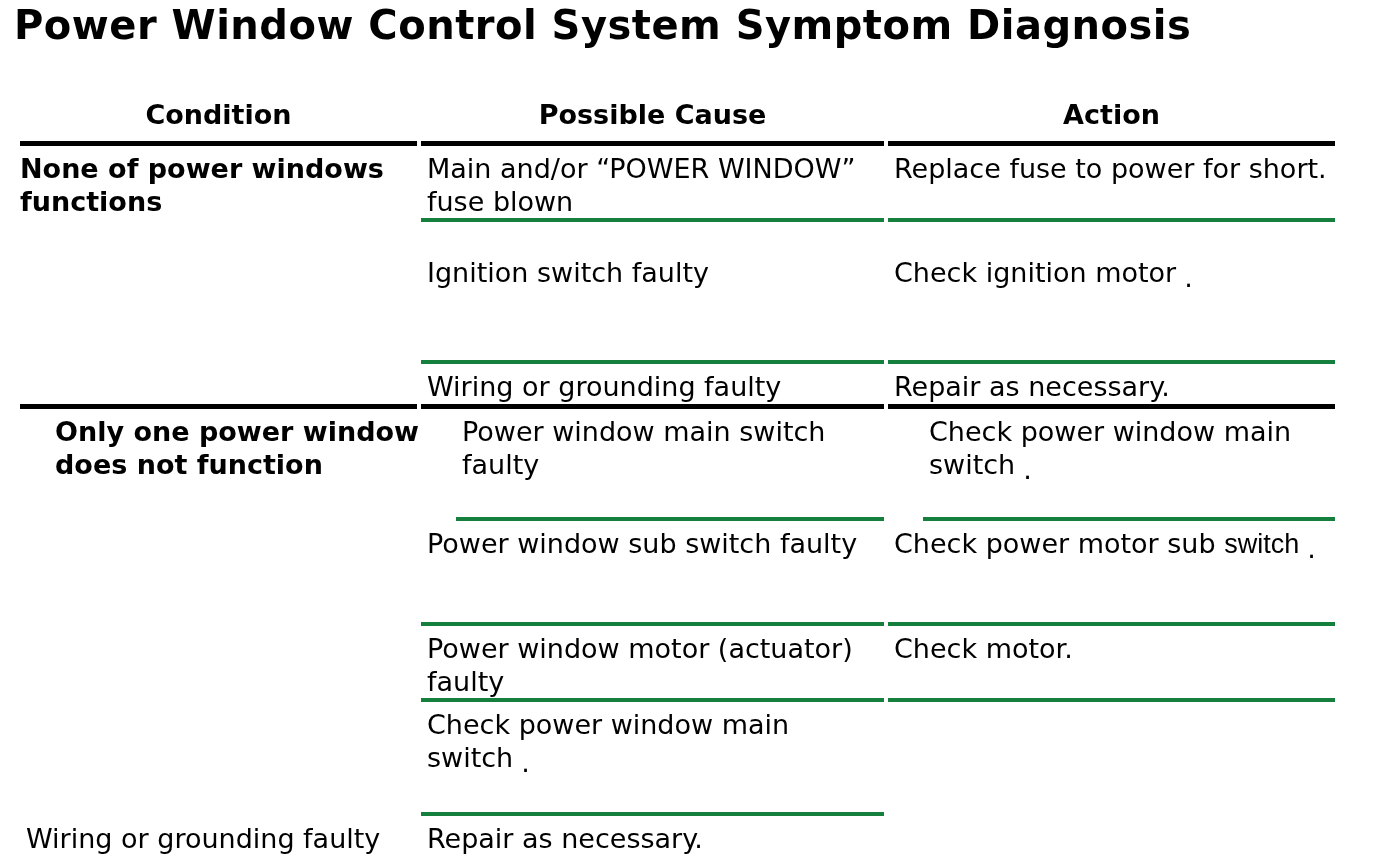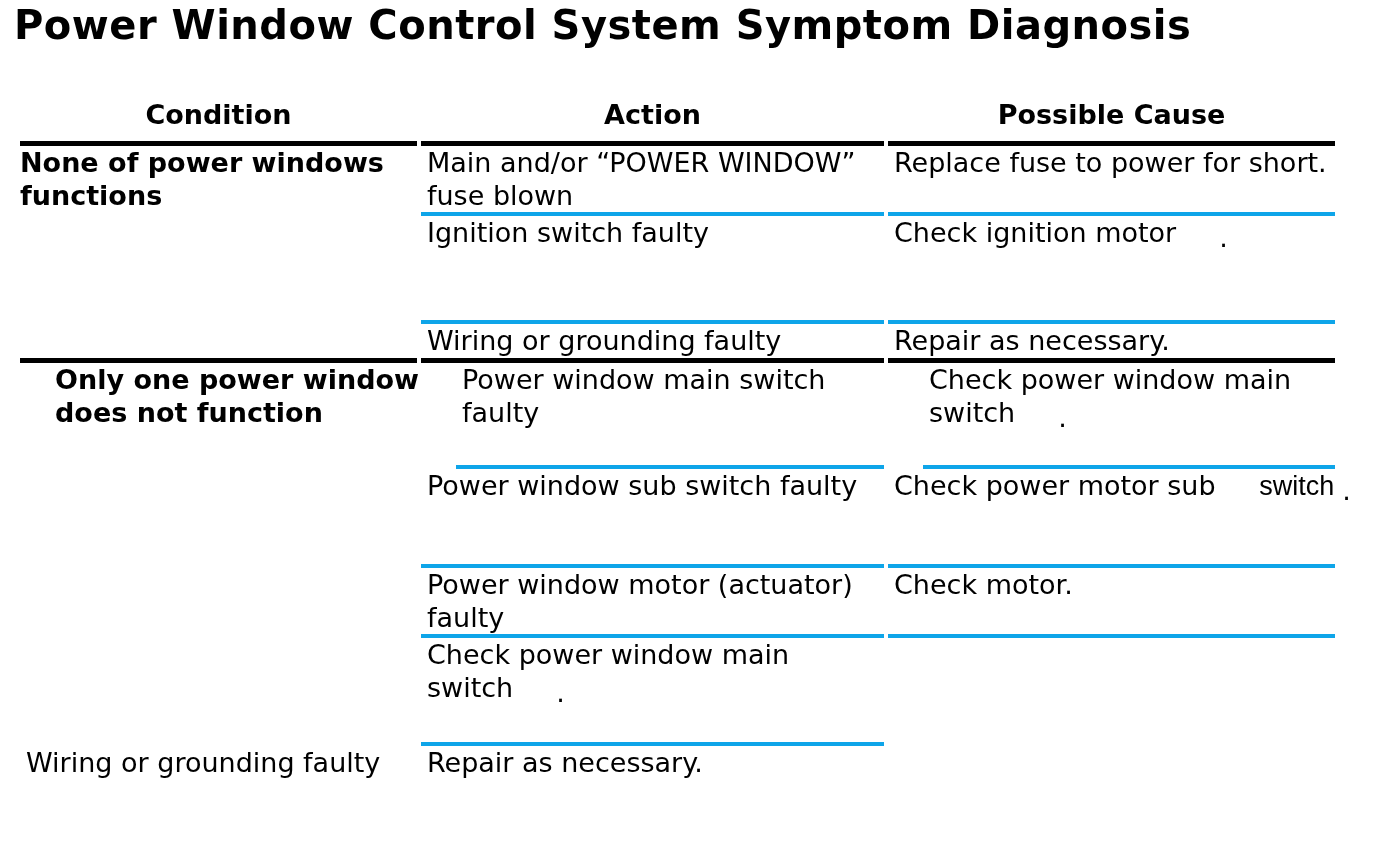--- a/index.html
+++ b/index.html
@@ -27,56 +27,56 @@
     left: 20px;
     top: 88px;
     display: grid;
     grid-template-columns: 397px 463px 447px;
     column-gap: 4px;
   }
   .cell {
     font-size: 27px;
     line-height: 33px;
     white-space: pre;
-    padding-top: 0;
+    padding-top: 6px;
     overflow: visible;
   }
   .head {
     font-weight: bold;
     text-align: center;
     padding-top: 10px;
     min-height: 43px;
   }
   .cond { font-weight: bold; }
   .cause, .action { padding-left: 6px; }
-  .bb4 { border-bottom: 4px solid #0ea5e9; }
+  .bb4 { border-bottom: 4px solid #15803d; }
   .bb5 { border-bottom: 5px solid #000000; }
   .rh  { min-height: 43px; }
   .r1 { min-height: 64px; }
-  .r2 { min-height: 104px; }
+  .r2 { min-height: 104px; margin-top: 28px; }
   .r3 { min-height: 33px; }
   .r4 { min-height: 102px; margin-left: 35px; }
   .r5 { min-height: 95px; }
   .r6 { min-height: 65px; }
   .r7 { min-height: 104px; }
   .r8 { min-height: 40px; }
   .dot { position: relative; top: 5px; margin-left: 8px; }
-  .alt { font-family: "Liberation Sans", sans-serif; margin-left: 35px; }
+  .alt { font-family: "Liberation Sans", sans-serif; }
 </style>
 </head>
 <body>
 
 <div class="page">
   <h1 class="title">Power Window Control System Symptom Diagnosis</h1>
 
   <div class="tbl">
 
     <div class="cell head rh bb5">Condition</div>
+    <div class="cell head rh bb5">Possible Cause</div>
     <div class="cell head rh bb5">Action</div>
-    <div class="cell head rh bb5">Possible Cause</div>
 
     <div class="cell cond r1">None of power windows
 functions</div>
     <div class="cell cause r1 bb4">Main and/or “POWER WINDOW”
 fuse blown</div>
     <div class="cell action r1 bb4"><span>Replace fuse to power for short.</span><span class="alt"></span><span class="dot"></span></div>
 
     <div class="cell cond r2"></div>
     <div class="cell cause r2 bb4">Ignition switch faulty</div>
     <div class="cell action r2 bb4"><span>Check ignition motor</span><span class="alt"></span><span class="dot">.</span></div>

